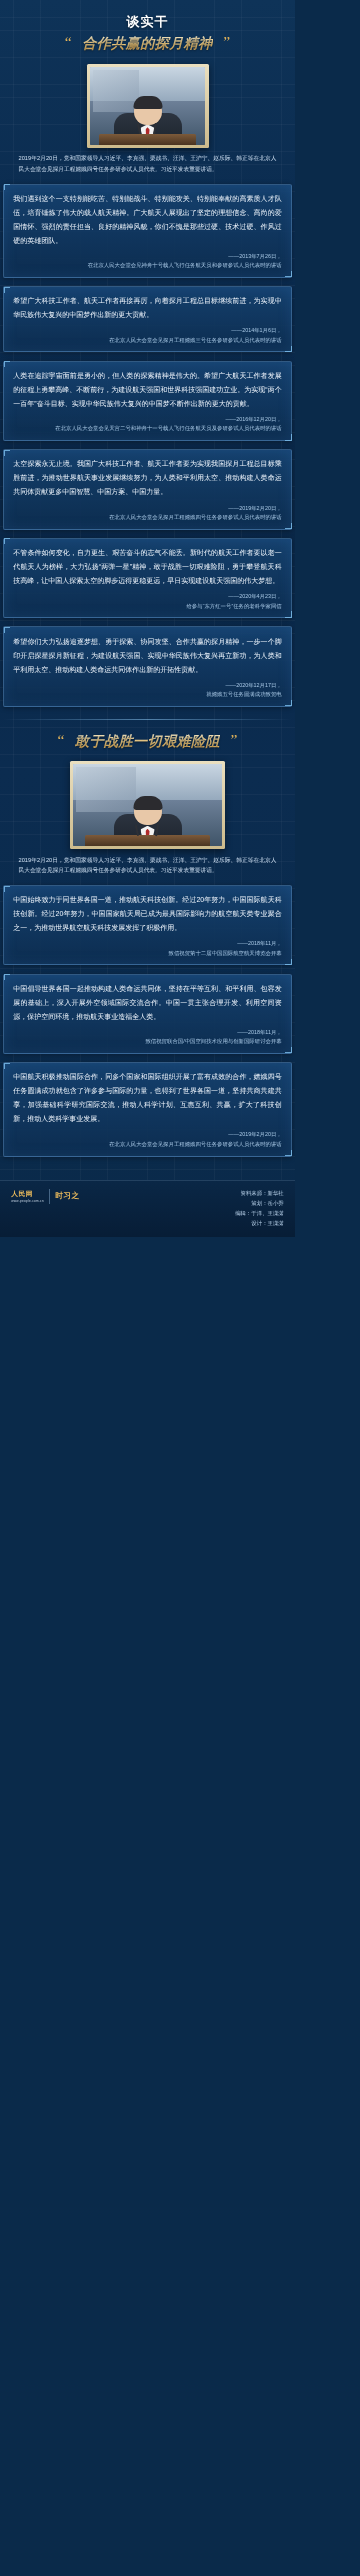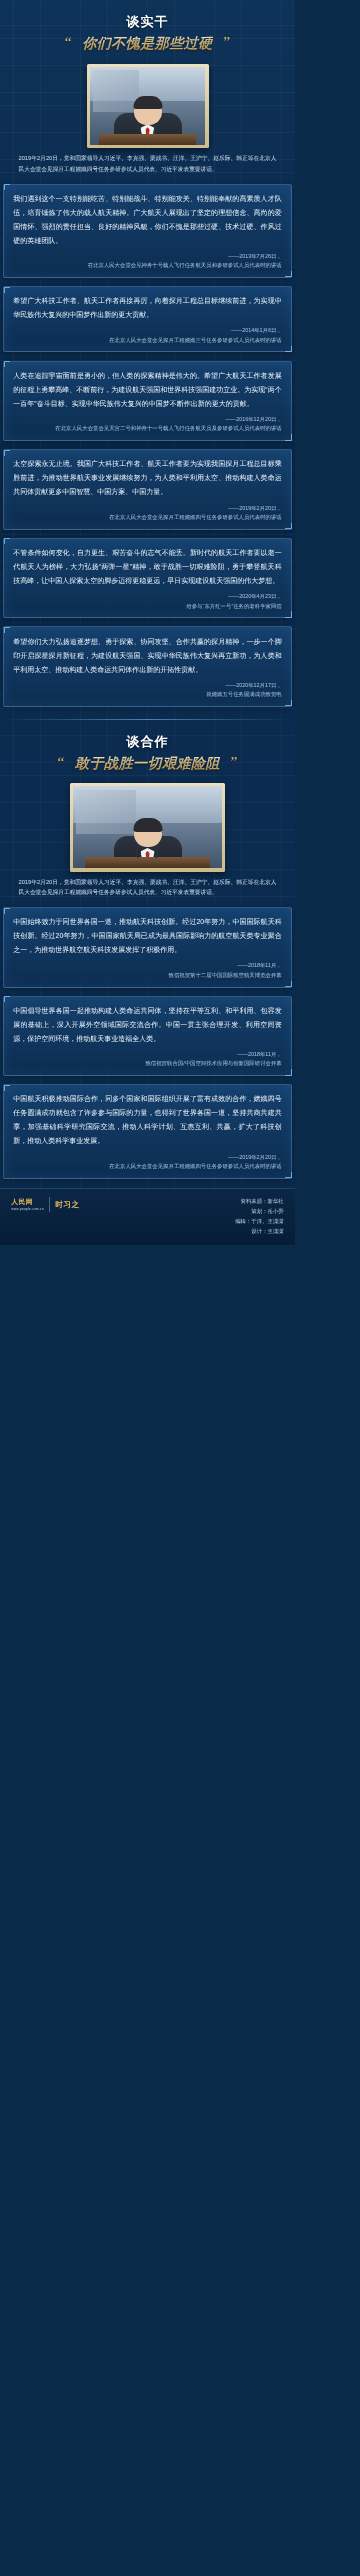--- a/index.html
+++ b/index.html
@@ -192,21 +192,21 @@
     width:289px;
     height:0.5px;
     margin:12.4px auto 0 auto;
     background:linear-gradient(90deg,transparent,rgba(140,200,245,.55),transparent);
   }
 
   
   .footer{
     position:relative;
     z-index:2;
-    margin-top:9px;
+    margin-top:23px;
     background:linear-gradient(180deg,#0a2746,#071d36);
     border-top:0.5px solid rgba(120,175,225,.25);
     padding:7.2px 11.3px 9.3px 11.3px;
     display:flex;
     justify-content:space-between;
     align-items:flex-start;
   }
   .brand{ display:flex; align-items:center; gap:5.2px; }
   .brand .logo{
     width:33px;height:17.5px;
@@ -221,21 +221,21 @@
 </head>
 <body>
 
 <div class="page">
   <div class="inner">
 
     <div class="sec-head">
       <div class="t1">谈实干</div>
       <div class="t2wrap">
         <span class="quote-mark left">“</span>
-        <span class="t2">你们不愧是那些过硬</span>
+        <span class="t2">合作共赢的探月精神</span>
         <span class="quote-mark right">”</span>
       </div>
     </div>
 
     <div class="photo-wrap">
       <div class="photo">
         <div class="ph-bg-top"></div>
         <div class="ph-bg-bot"></div>
         <div class="ph-flag"></div>
         <div class="ph-body">
@@ -296,21 +296,20 @@
       <p>希望你们大力弘扬追逐梦想、勇于探索、协同攻坚、合作共赢的探月精神，一步一个脚印开启探星探月新征程，为建设航天强国、实现中华民族伟大复兴再立新功，为人类和平利用太空、推动构建人类命运共同体作出新的开拓性贡献。</p>
       <div class="src">
         <span>——2020年12月17日，</span>
         <span class="d">就嫦娥五号任务圆满成功致贺电</span>
       </div>
     </div>
 
     <div class="divider"></div>
 
     <div class="sec-head">
-      <div class="t1">谈合作</div>
       <div class="t2wrap">
         <span class="quote-mark left">“</span>
         <span class="t2">敢于战胜一切艰难险阻</span>
         <span class="quote-mark right">”</span>
       </div>
     </div>
 
     <div class="photo-wrap wide">
       <div class="photo wide">
         <div class="ph-bg-top"></div>

